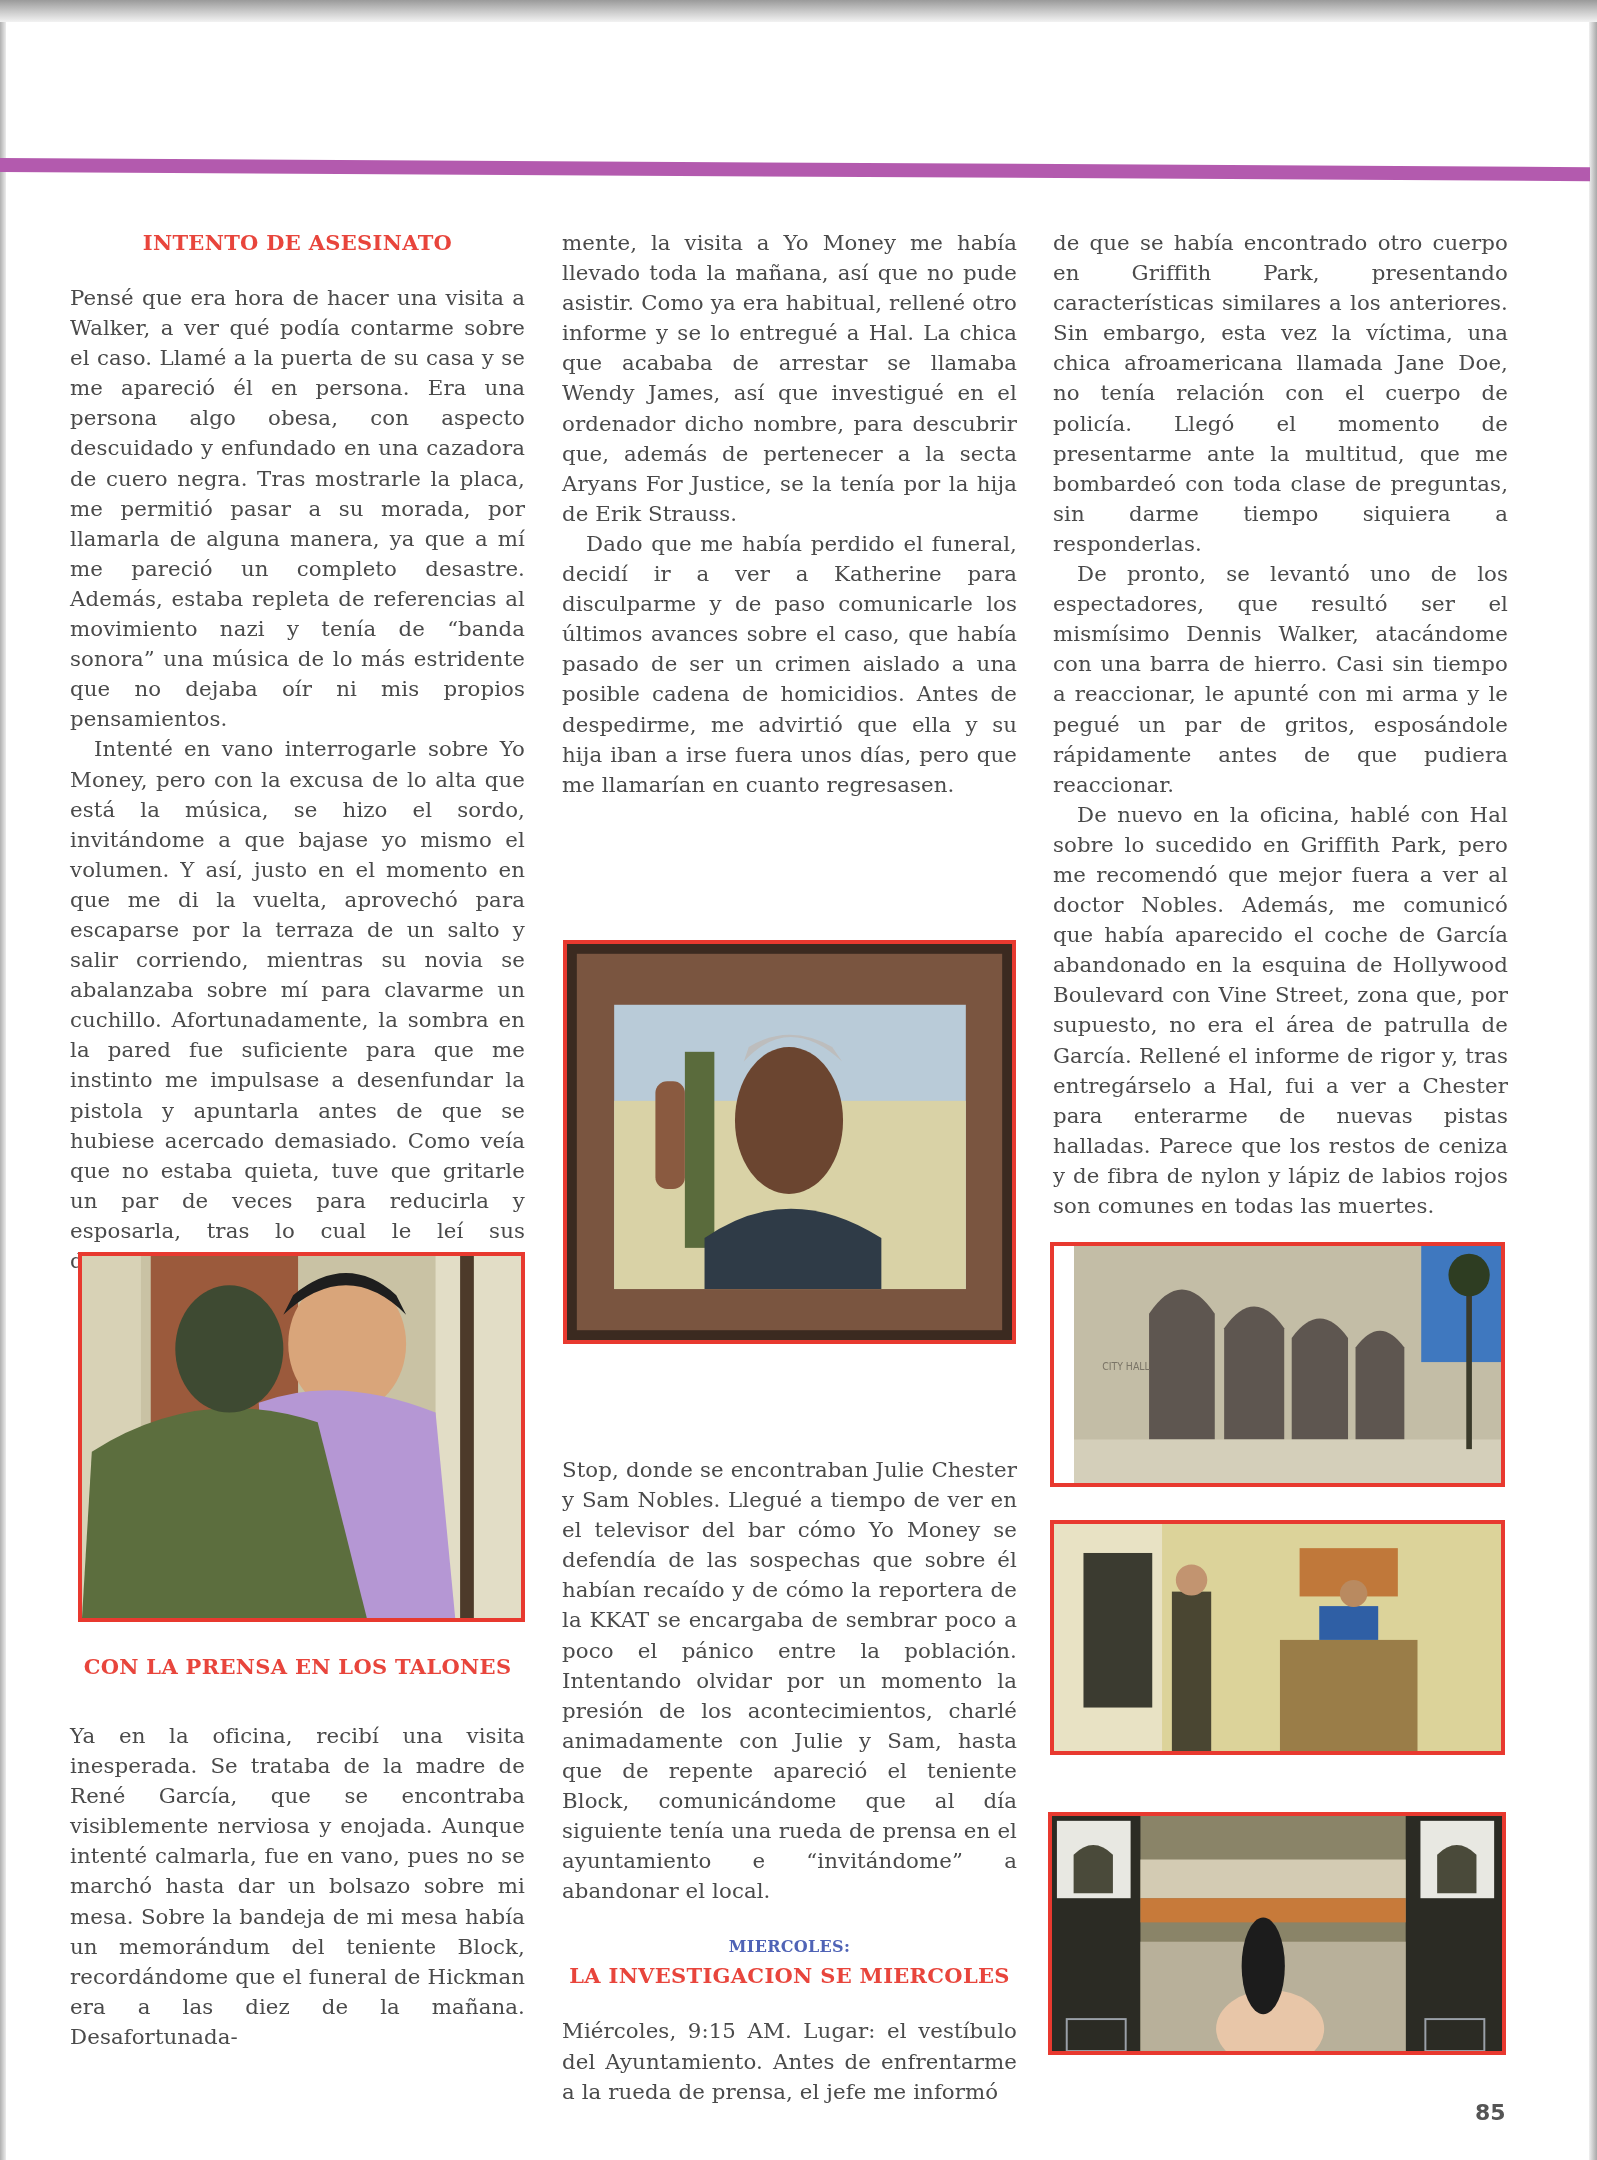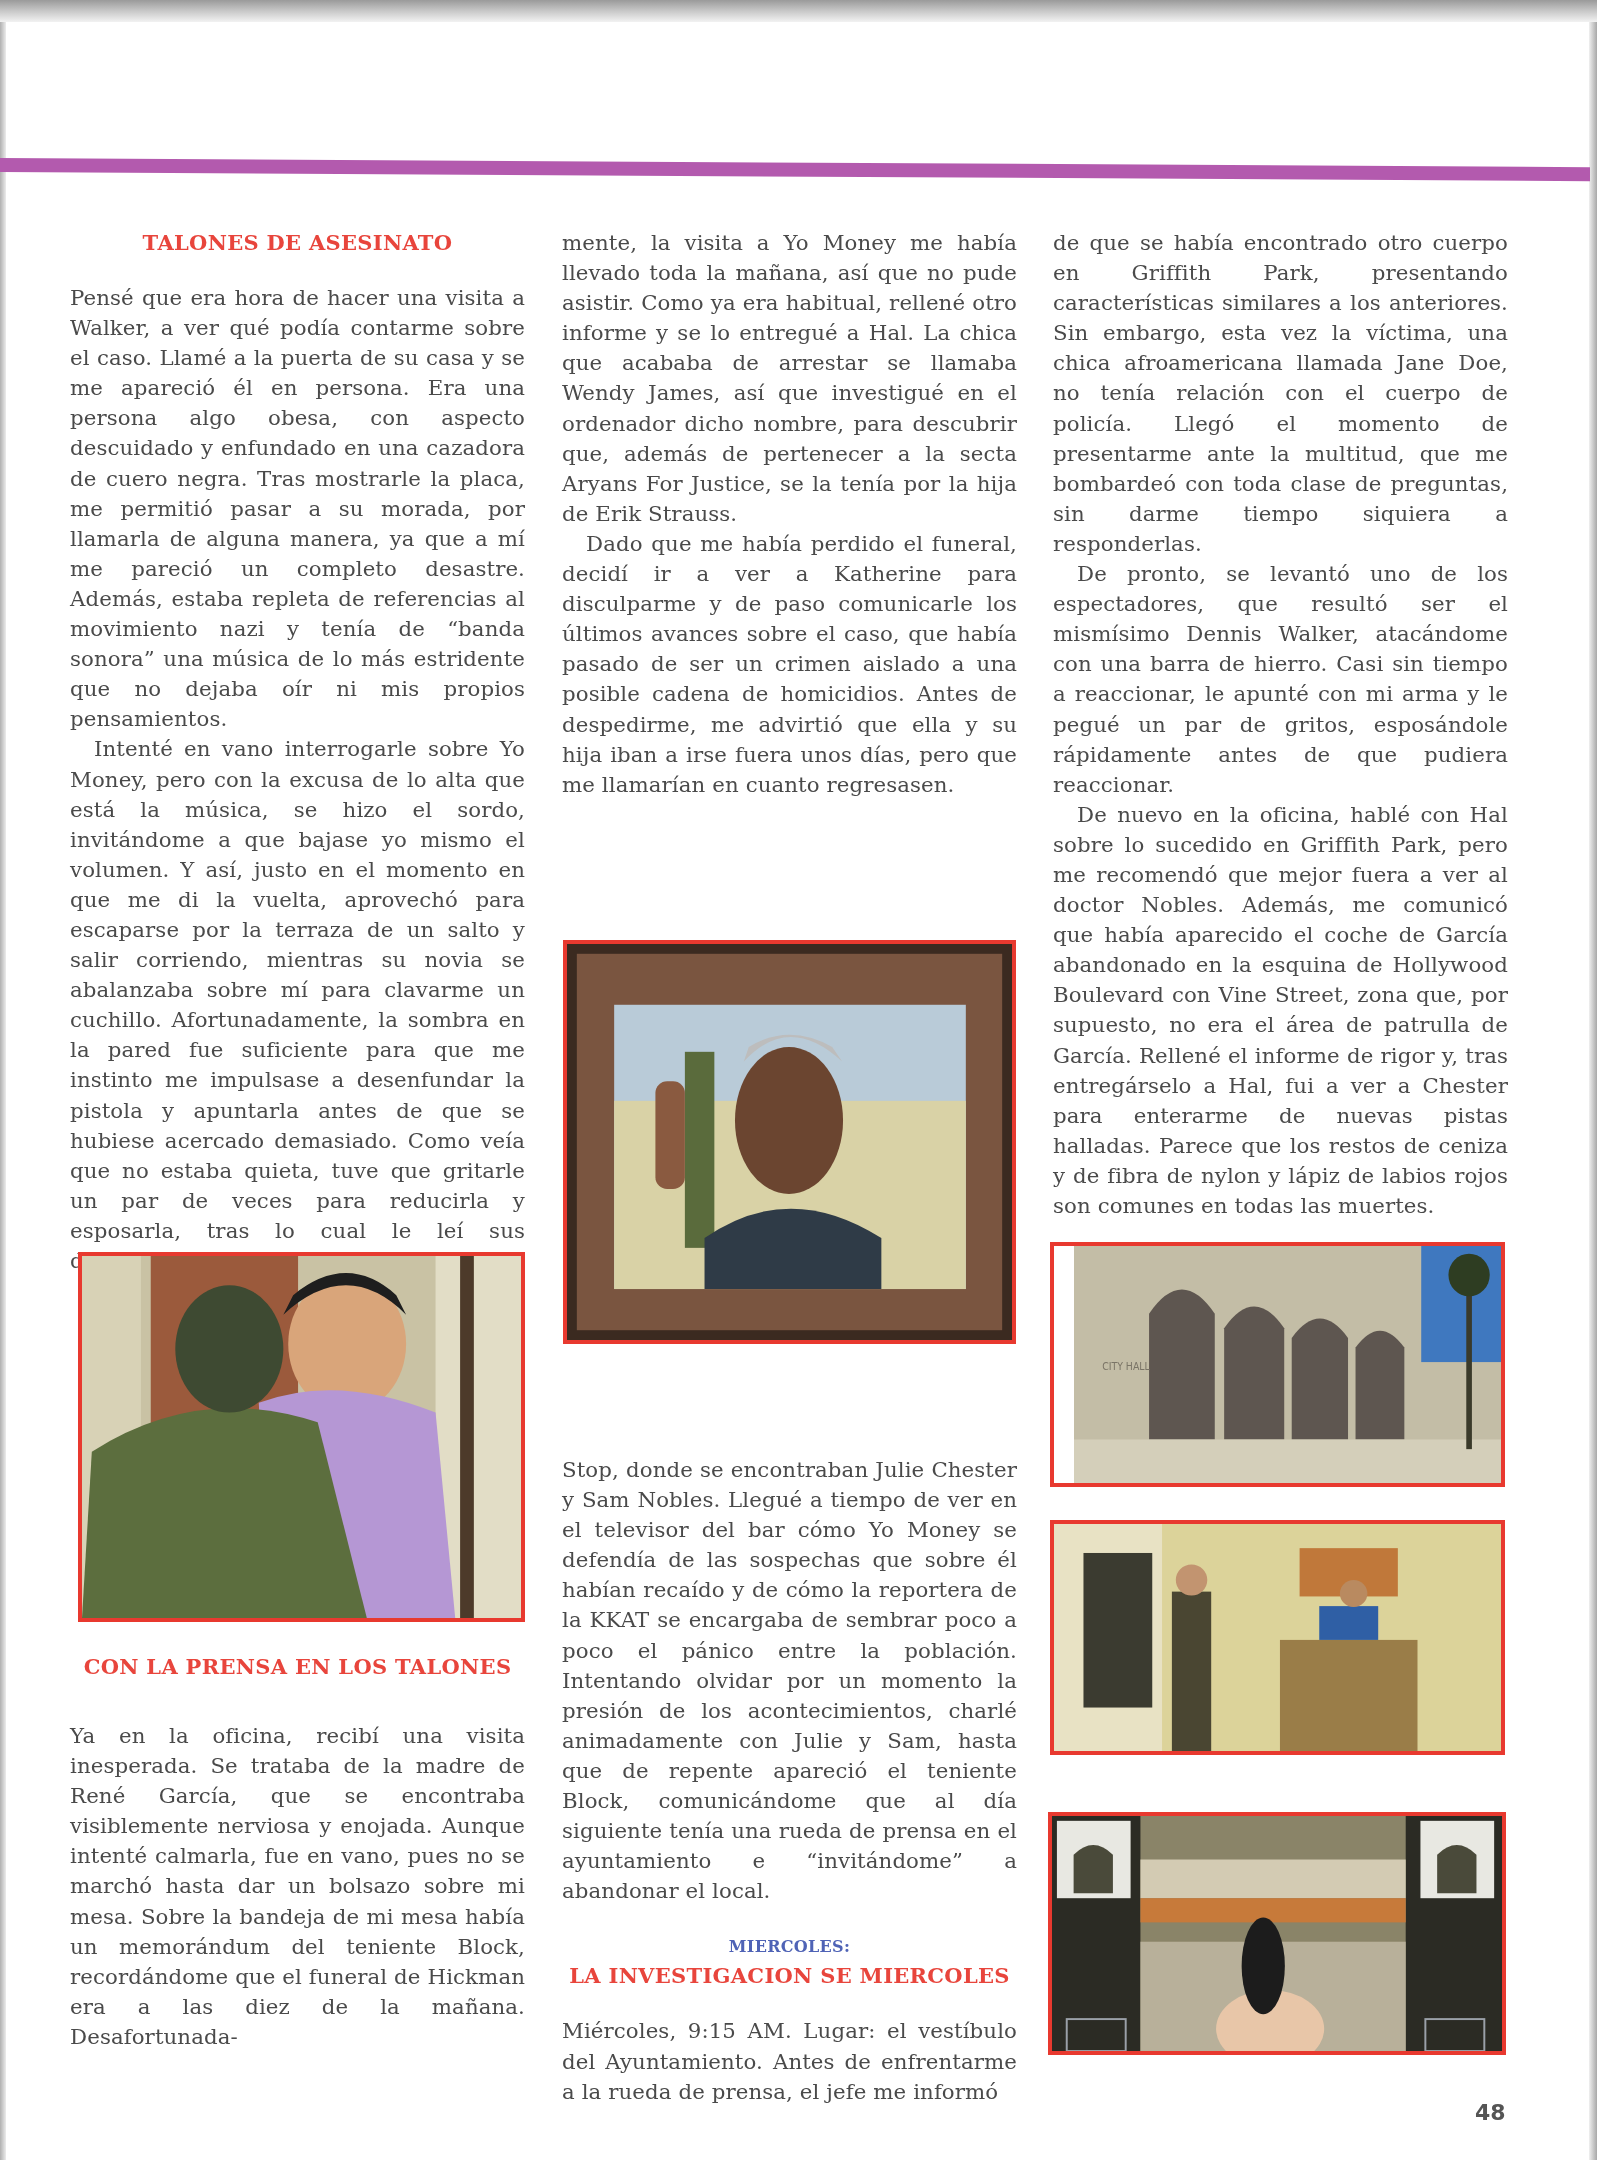--- a/index.html
+++ b/index.html
@@ -52,21 +52,21 @@
   </style>
 </head>
 <body>
 
 <div class="top-shadow"></div>
 <div class="left-binding"></div>
 <div class="right-edge"></div>
 <div class="purple-rule"></div>
 
 <div class="col col-1">
-  <div class="heading" style="margin-top:0;margin-bottom:26px;">TALONES DE ASESINATO</div>
+  <div class="heading" style="margin-top:0;margin-bottom:26px;">INTENTO DE ASESINATO</div>
   <p>Pensé que era hora de hacer una visita a Walker, a ver qué podía contarme sobre el caso. Llamé a la puerta de su casa y se me apareció él en persona. Era una persona algo obesa, con aspecto descuidado y enfundado en una cazadora de cuero negra. Tras mostrarle la placa, me permitió pasar a su morada, por llamarla de alguna manera, ya que a mí me pareció un completo desastre. Además, estaba repleta de referencias al movimiento nazi y tenía de “banda sonora” una música de lo más estridente que no dejaba oír ni mis propios pensamientos.</p>
   <p class="indent">Intenté en vano interrogarle sobre Yo Money, pero con la excusa de lo alta que está la música, se hizo el sordo, invitándome a que bajase yo mismo el volumen. Y así, justo en el momento en que me di la vuelta, aprovechó para escaparse por la terraza de un salto y salir corriendo, mientras su novia se abalanzaba sobre mí para clavarme un cuchillo. Afortunadamente, la sombra en la pared fue suficiente para que me instinto me impulsase a desenfundar la pistola y apuntarla antes de que se hubiese acercado demasiado. Como veía que no estaba quieta, tuve que gritarle un par de veces para reducirla y esposarla, tras lo cual le leí sus derechos.</p>
 </div>
 
 <div class="photo" style="left:78px;top:1252px;width:447px;height:370px;">
   <svg width="100%" height="100%" viewBox="0 0 447 370" preserveAspectRatio="none">
     <rect width="447" height="370" fill="#c9c2a4"></rect>
     <rect x="0" y="0" width="60" height="370" fill="#d8d2b6"></rect>
     <rect x="70" y="0" width="150" height="200" fill="#9b5a3c"></rect>
     <rect x="360" y="0" width="87" height="370" fill="#e2ddc6"></rect>
@@ -158,13 +158,13 @@
     <rect x="375" y="5" width="75" height="80" fill="#e8e8e2"></rect>
     <path d="M22 80 L22 40 Q42 20 62 40 L62 80 Z" fill="#4a4a3a"></path>
     <path d="M392 80 L392 40 Q412 20 432 40 L432 80 Z" fill="#4a4a3a"></path>
     <ellipse cx="222" cy="220" rx="55" ry="40" fill="#e8c6a8"></ellipse>
     <ellipse cx="215" cy="155" rx="22" ry="50" fill="#1c1c1c"></ellipse>
     <rect x="15" y="210" width="60" height="33" fill="none" stroke="#9aa0a8" stroke-width="2"></rect>
     <rect x="380" y="210" width="60" height="33" fill="none" stroke="#9aa0a8" stroke-width="2"></rect>
   </svg>
 </div>
 
-<div class="page-number">48</div>
+<div class="page-number">85</div>
 
 </body></html>

